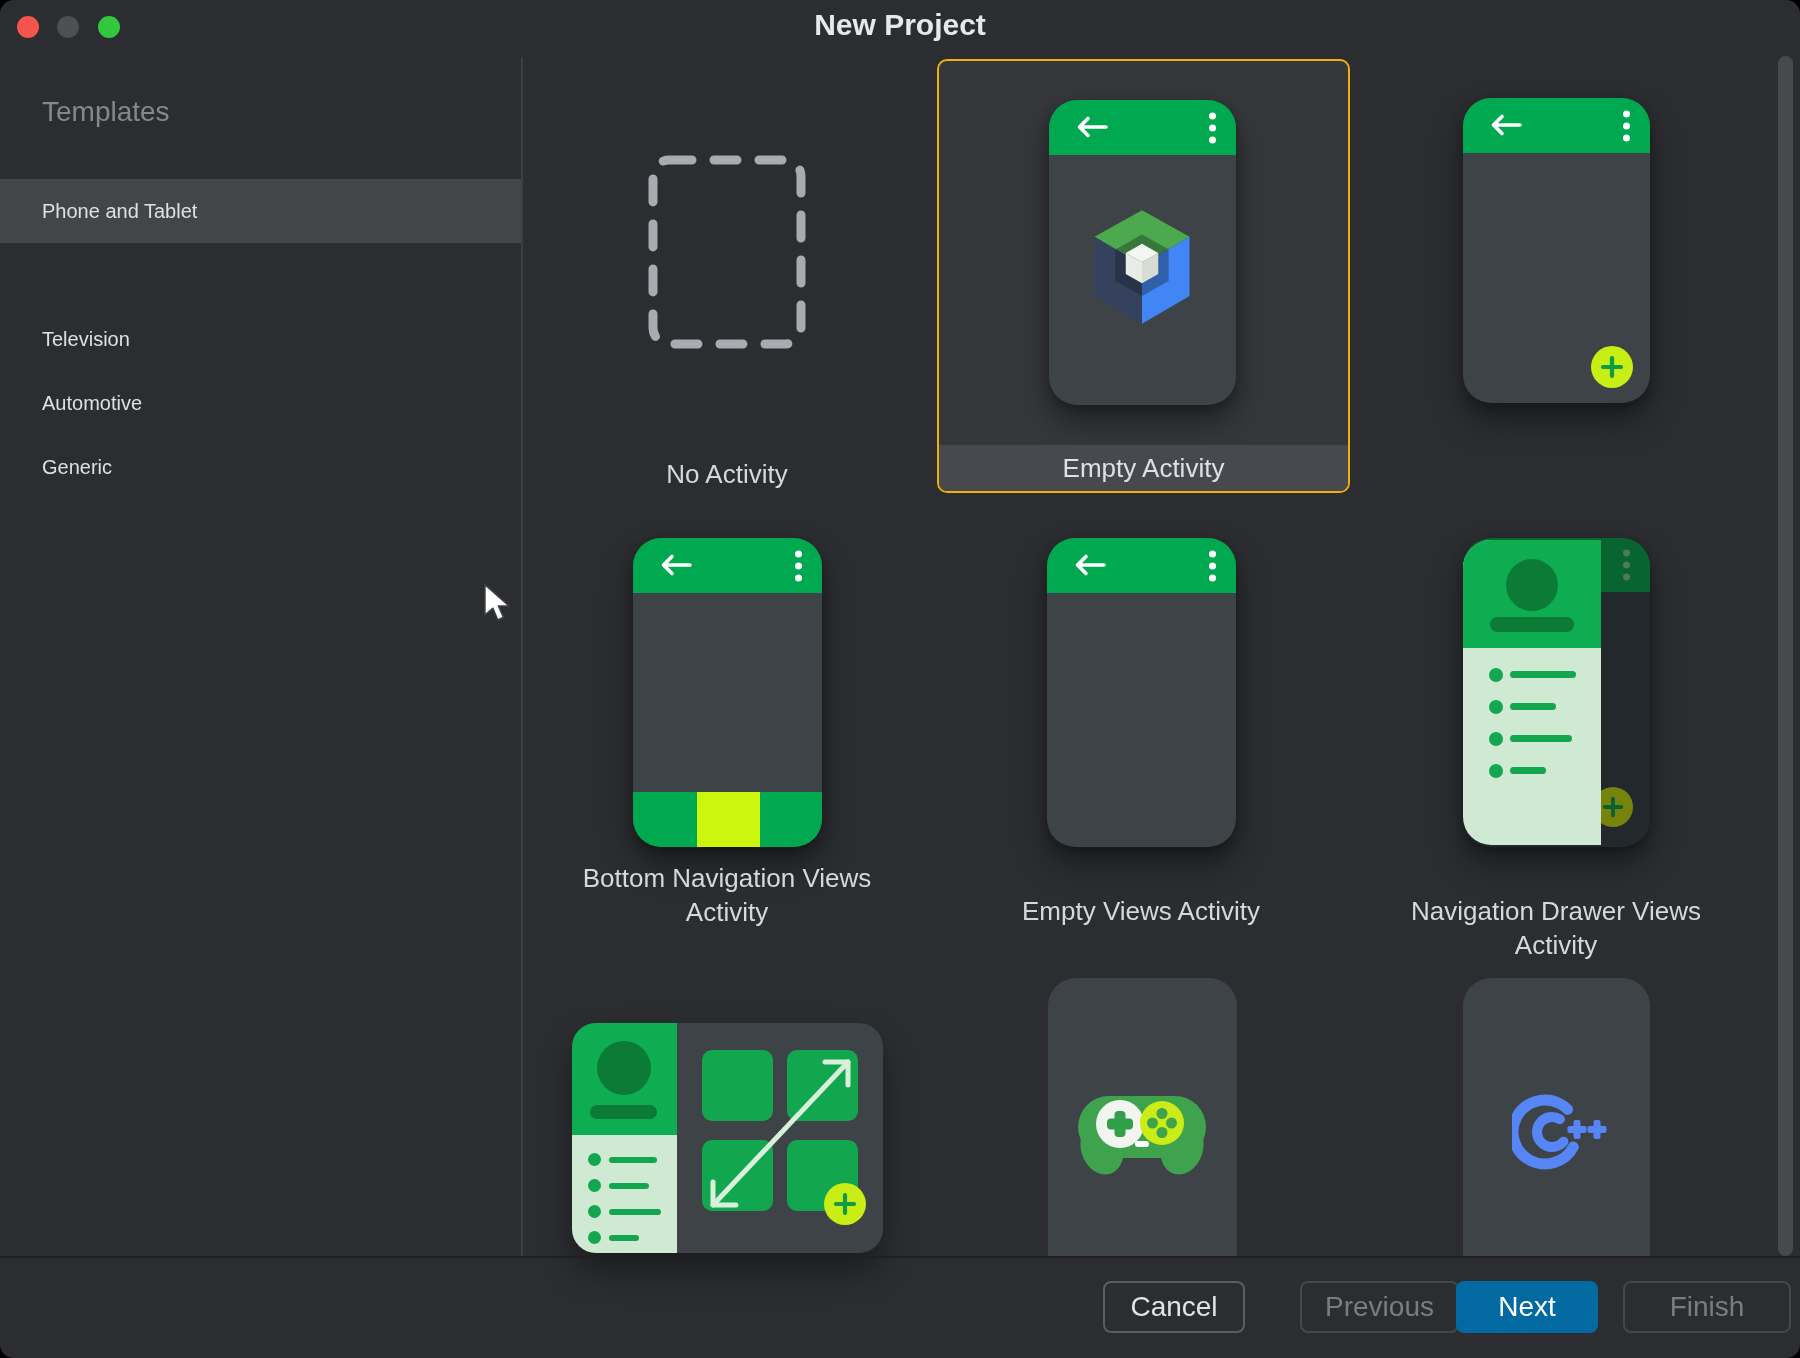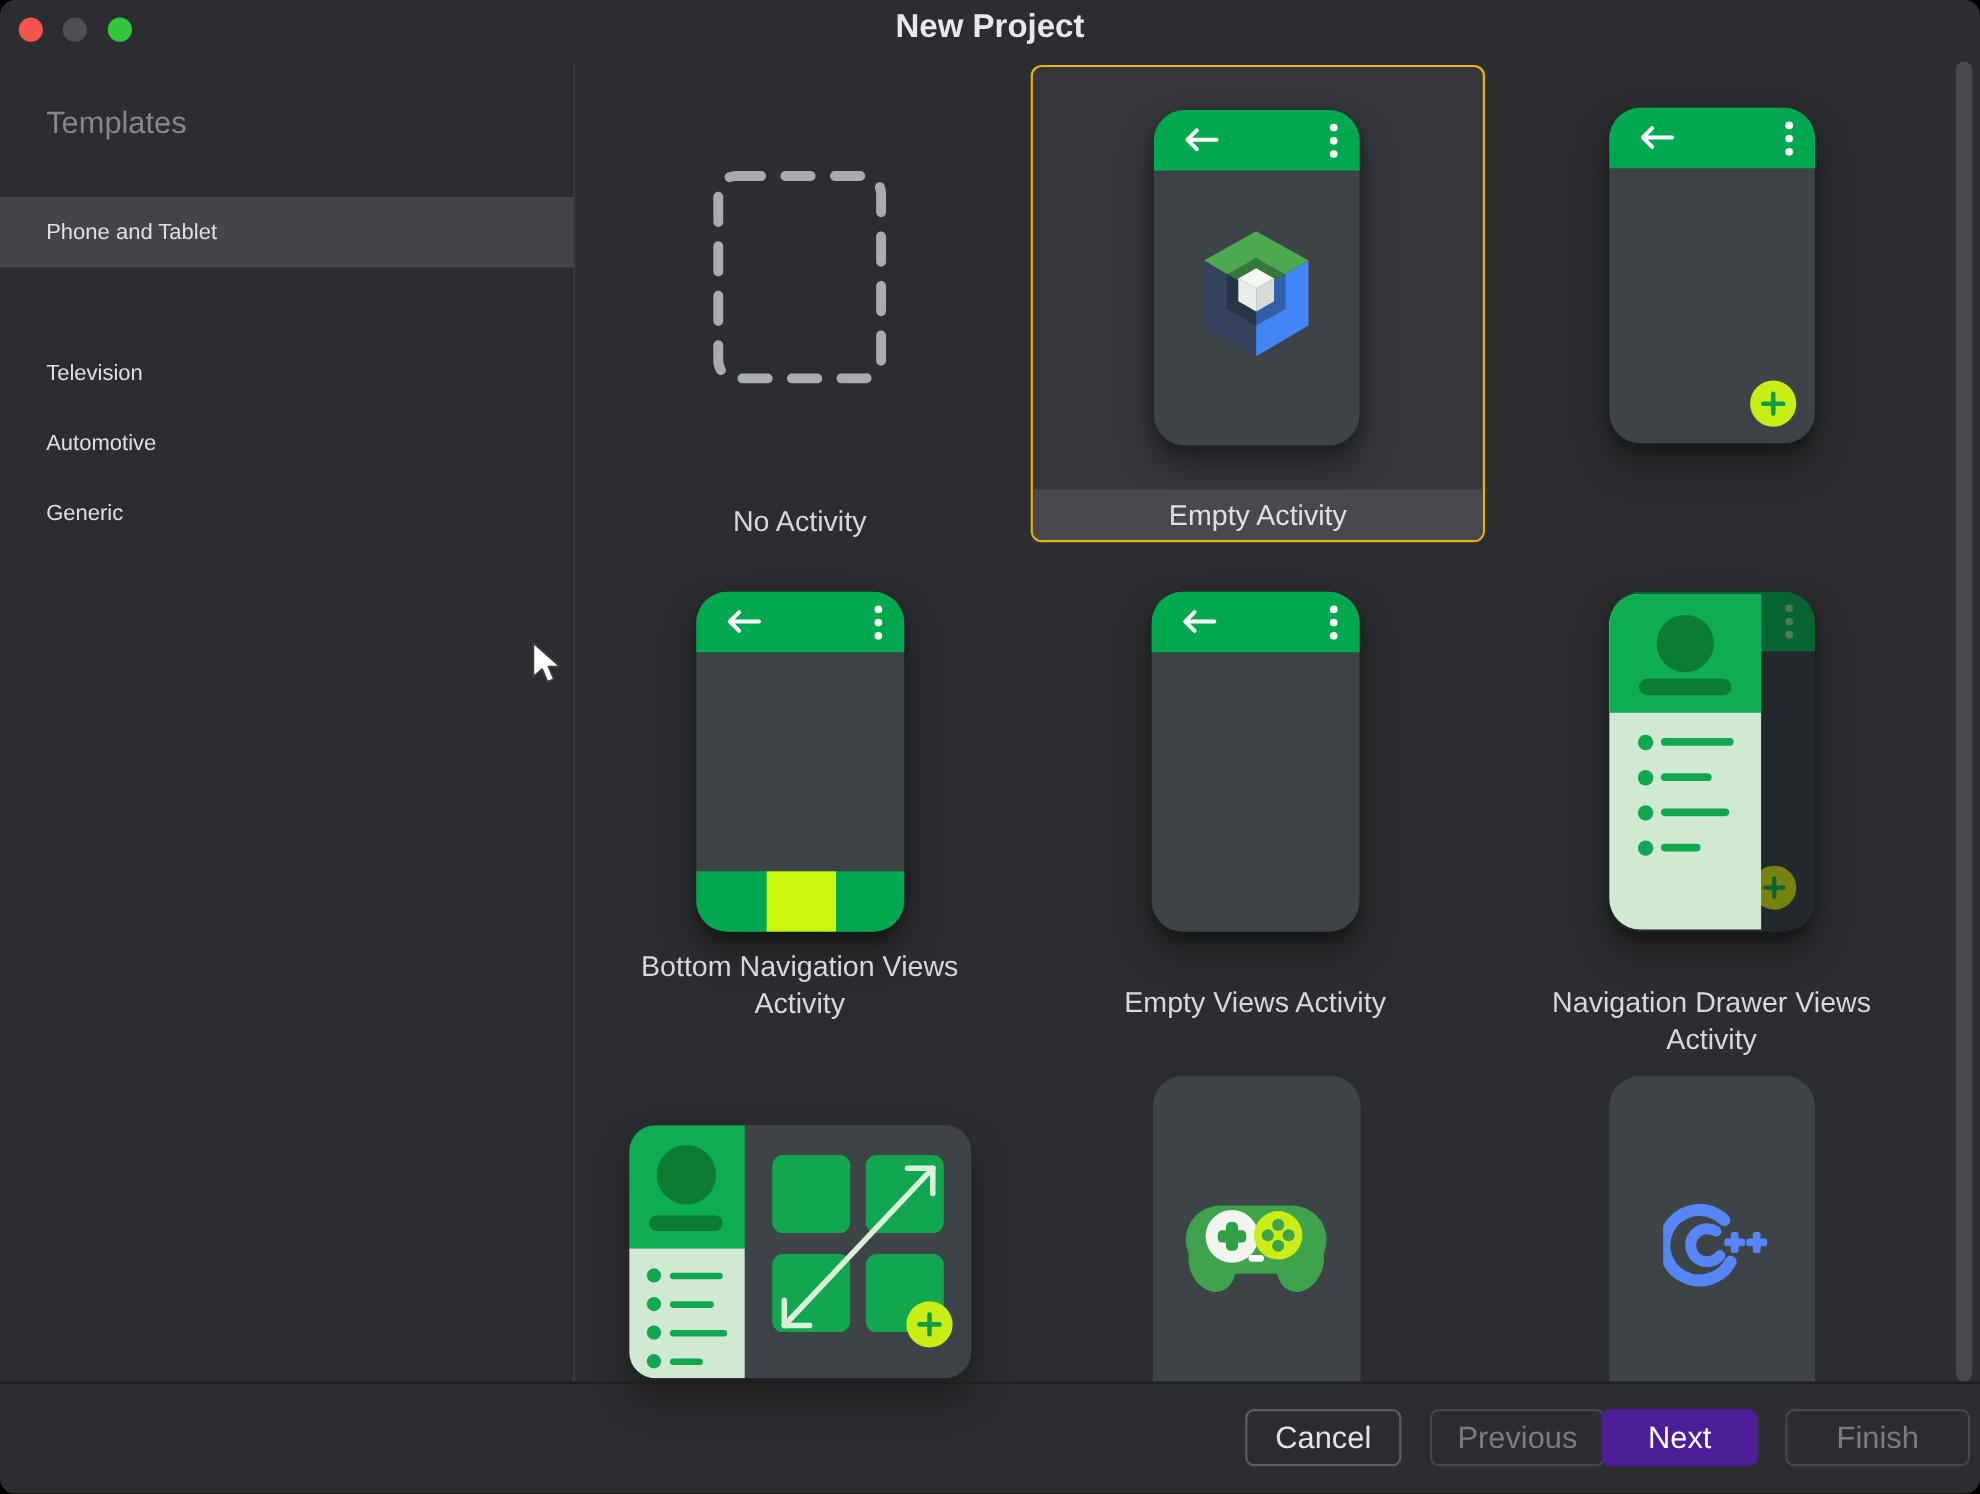--- a/index.html
+++ b/index.html
@@ -46,21 +46,21 @@
   
   .resp{position:absolute;background:#3E4347;border-radius:24px;overflow:hidden;box-shadow:0 18px 32px rgba(0,0,0,.36);}
   .resp .panel-green{position:absolute;left:0;top:0;width:105px;height:112px;background:#0FAD52;}
   .resp .panel-mint{position:absolute;left:0;top:112px;width:105px;bottom:0;background:#CFE9D2;}
   .sq{position:absolute;width:71px;height:71px;border-radius:10px;background:#12A74F;}
 
   
   .hdiv{position:absolute;left:0;right:0;top:1256px;height:2px;background:#1E1F22;}
   .btn{position:absolute;top:1281px;height:52px;border-radius:8px;border:2px solid #5A5D62;background:transparent;color:#E2E4E7;font-size:28px;font-family:inherit;display:flex;align-items:center;justify-content:center;box-sizing:border-box;cursor:default;}
   .btn.dis{border-color:#44474B;color:#797C81;}
-  .btn.primary{background:#4c1d95;border:none;color:#fff;}
+  .btn.primary{background:#0369a1;border:none;color:#fff;}
 
   .scrollthumb{position:absolute;left:1778px;top:56px;width:15px;height:1200px;border-radius:8px;background:#47494D;}
 </style>
 </head>
 <body>
 
 <div id="win">
 
   <div class="tl" style="left:17px;background:#F5544D"></div>
   <div class="tl" style="left:57px;background:#4D4F52"></div>
@@ -236,21 +236,21 @@
       <rect x="61.5" y="36" width="7" height="19" rx="2" fill="#5686F5"></rect>
       <rect x="55.5" y="42" width="19" height="7" rx="2" fill="#5686F5"></rect>
       <rect x="81.5" y="36" width="7" height="19" rx="2" fill="#5686F5"></rect>
       <rect x="75.5" y="42" width="19" height="7" rx="2" fill="#5686F5"></rect>
     </svg>
   </div>
 
   <div class="scrollthumb"></div>
 
   <div class="hdiv"></div>
-  <button class="btn" style="left:1132px;width:142px">Cancel</button>
+  <button class="btn" style="left:1103px;width:142px">Cancel</button>
   <button class="btn dis" style="left:1300px;width:159px" disabled="">Previous</button>
   <button class="btn primary" style="left:1456px;width:142px">Next</button>
   <button class="btn dis" style="left:1623px;width:168px" disabled="">Finish</button>
 
   <svg class="abs" style="left:482px;top:583px" width="34" height="44" viewBox="0 0 26 34">
     <path d="M2 1 L2 25 L8.2 19.6 L12 28.6 L16.6 26.6 L12.8 17.8 L21 17.8 Z" fill="#FFFFFF" stroke="#3A3C3F" stroke-width="1.4" stroke-linejoin="round"></path>
   </svg>
 
 </div>
 

